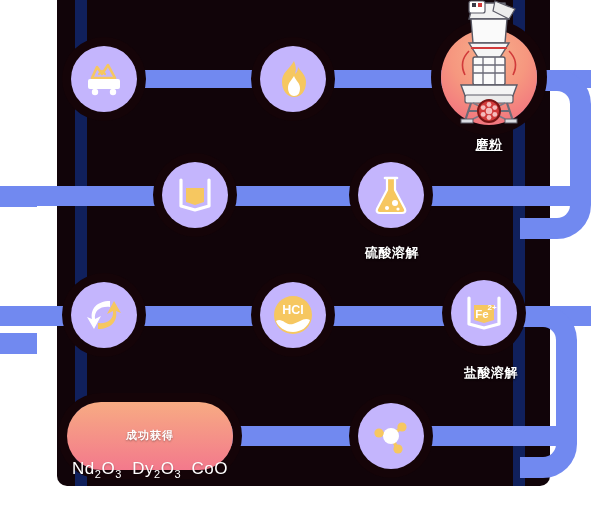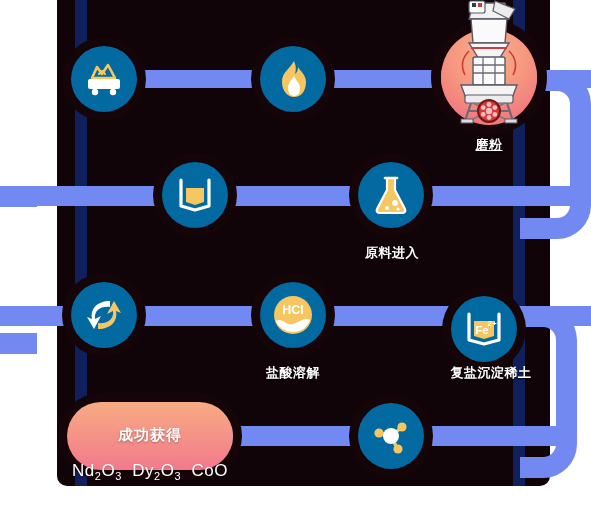--- a/index.html
+++ b/index.html
@@ -18,37 +18,37 @@
   
   .conn{position:absolute;background:#7189f0;}
 
   
   .wrap{position:absolute;border:21px solid #7189f0;background:transparent;}
   .wrap.right{border-left:none;border-radius:0 34px 34px 0;}
   .wrap.left{border-right:none;border-radius:34px 0 0 34px;}
 
   
   .node{position:absolute;width:66px;height:66px;border-radius:50%;
-        background:#0369a1;display:flex;align-items:center;justify-content:center;
+        background:#c4b5fd;display:flex;align-items:center;justify-content:center;
         box-shadow:0 0 0 9px #150408;}
   .node.sel{background:radial-gradient(circle at 50% 28%,#f7b08c 0%,#f6977f 45%,#f0667f 100%);
             width:96px;height:96px;box-shadow:0 0 0 10px #150408;}
   .node svg{display:block;}
 
   .node-label{position:absolute;color:#ffffff;font-size:13px;font-weight:700;
               white-space:nowrap;text-align:center;letter-spacing:.5px;
               text-shadow:0 1px 2px rgba(0,0,0,.9);}
 
   
   .result-pill{position:absolute;left:67px;top:402px;width:166px;height:68px;
                border-radius:34px;
                background:linear-gradient(180deg,#f7ab83 0%,#f3798c 100%);
                box-shadow:0 0 0 9px #150408;
                display:flex;flex-direction:column;align-items:center;justify-content:center;}
-  .result-title{color:#fff;font-size:15px;font-weight:700;letter-spacing:1px;
+  .result-title{color:#fff;font-size:11px;font-weight:700;letter-spacing:1px;
                 text-shadow:0 1px 2px rgba(0,0,0,.35);margin-top:36px;}
   .result-formula{color:#fff;font-size:17px;font-weight:400;margin-top:16px;
                   letter-spacing:.5px;text-shadow:0 1px 2px rgba(0,0,0,.3);}
   .result-formula sub{font-size:11px;}
 </style>
 </head>
 <body>
 
 <div id="stage">
 
@@ -151,53 +151,52 @@
     <span>
       <svg width="36" height="40" viewBox="0 0 36 40">
         <path d="M14 3 L14 15 L4 34 C3 36.5 4.6 38 7 38 L29 38 C31.4 38 33 36.5 32 34 L22 15 L22 3 Z" fill="#f6c760" stroke="#ffffff" stroke-width="2.2" stroke-linejoin="round"></path>
         <path d="M12 3 L24 3" stroke="#ffffff" stroke-width="2.6" stroke-linecap="round"></path>
         <circle cx="22" cy="28" r="3" fill="#ffffff"></circle>
         <circle cx="14" cy="33" r="2" fill="#ffffff"></circle>
         <circle cx="25" cy="34" r="1.6" fill="#ffffff"></circle>
       </svg>
     </span>
   </div>
-  <div class="node-label" style="left:344px;top:244px;width:96px;">原料进入</div>
+  <div class="node-label" style="left:344px;top:244px;width:96px;">硫酸溶解</div>
 
   <div class="node" style="left:71px;top:282px;">
     <span>
       <svg width="40" height="40" viewBox="0 0 40 40">
         <path d="M26 6 C13 6 6 14 8 24 L3 22 L10 34 L17 21 L11 24 C10 16 16 11 26 12 Z" fill="#ffffff"></path>
         <path d="M14 34 C27 34 34 26 32 16 L37 18 L30 6 L23 19 L29 16 C30 24 24 29 14 28 Z" fill="#f6c760"></path>
       </svg>
     </span>
   </div>
 
   <div class="node" style="left:260px;top:282px;">
     <span>
       <svg width="44" height="44" viewBox="0 0 44 44">
         <circle cx="22" cy="22" r="19" fill="#f6c760"></circle>
         <text x="22" y="21" text-anchor="middle" font-family="Liberation Sans, sans-serif" font-size="12.5" font-weight="700" fill="#ffffff">HCl</text>
         <path d="M5 28 C11 24 15 33 22 31 C29 29 33 24 39 27 C37 34 30 39 22 39 C14 39 7 34 5 28 Z" fill="#ffffff"></path>
       </svg>
     </span>
   </div>
-  <div class="node-label" style="left:245px;top:364px;width:96px;">盐酸溶解</div>
-
-  <div class="node" style="left:451px;top:296px;align-items:center;">
+
+  <div class="node" style="left:451px;top:280px;align-items:center;">
     <span>
       <svg width="42" height="38" viewBox="0 0 42 38">
         <path d="M6 4 L6 30 L21 34 L36 30 L36 4" fill="none" stroke="#ffffff" stroke-width="3.2" stroke-linecap="round" stroke-linejoin="round"></path>
         <path d="M11 11 L11 26 L21 29 L31 26 L31 11 Z" fill="#f6c760"></path>
         <text x="19" y="24" text-anchor="middle" font-family="Liberation Sans, sans-serif" font-size="11.5" font-weight="700" fill="#ffffff">Fe</text>
         <text x="29" y="16" text-anchor="middle" font-family="Liberation Sans, sans-serif" font-size="8" font-weight="700" fill="#ffffff">2+</text>
       </svg>
     </span>
   </div>
-  <div class="node-label" style="left:431px;top:364px;width:120px;">复盐沉淀稀土</div>
+  <div class="node-label" style="left:431px;top:364px;width:120px;">盐酸溶解</div>
 
   <div class="node" style="left:358px;top:403px;">
     <span>
       <svg width="42" height="42" viewBox="0 0 42 42">
         <path d="M21 21 L31 13 M21 21 L10 18 M21 21 L27 33" stroke="#f6c760" stroke-width="3.4" stroke-linecap="round"></path>
         <circle cx="21" cy="21" r="8" fill="#ffffff"></circle>
         <circle cx="32" cy="12" r="4.6" fill="#f6c760"></circle>
         <circle cx="9" cy="18" r="4.6" fill="#f6c760"></circle>
         <circle cx="28" cy="34" r="4.6" fill="#f6c760"></circle>
       </svg>

